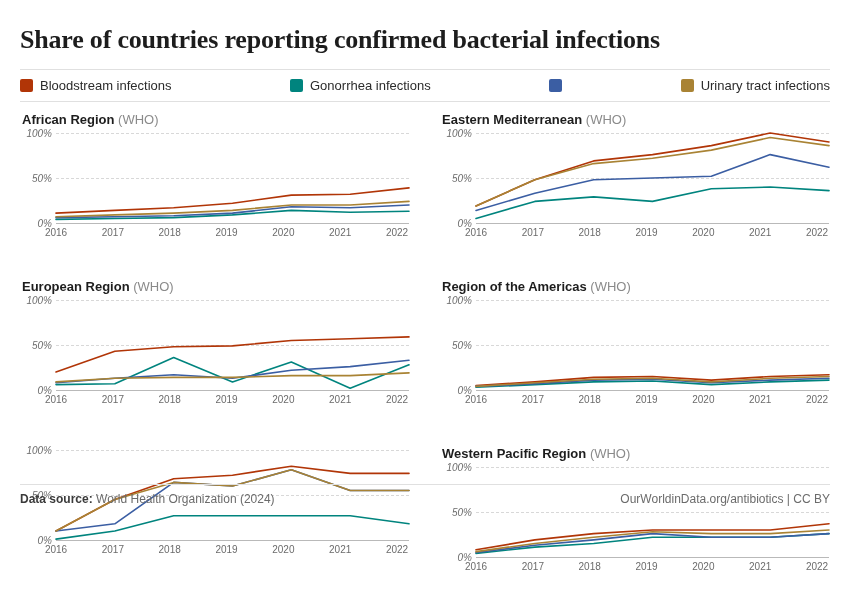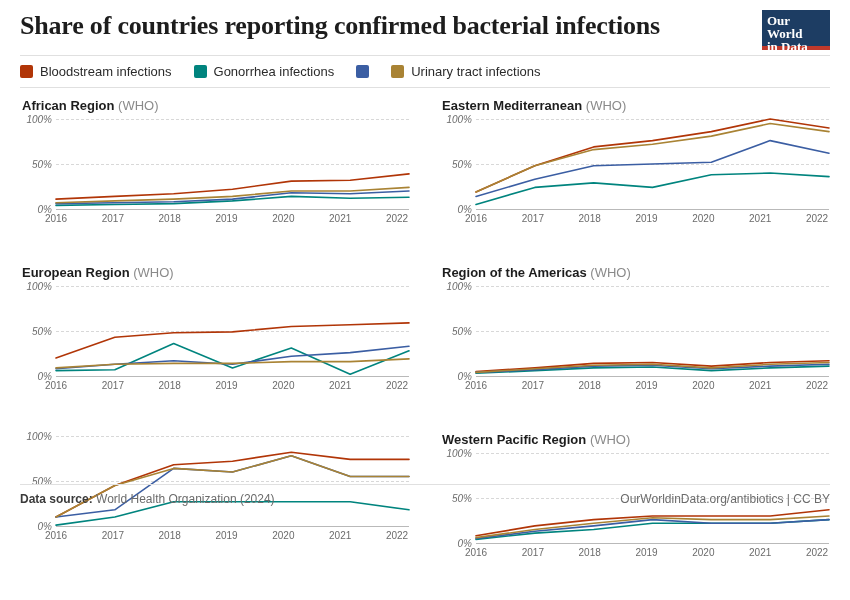--- a/index.html
+++ b/index.html
@@ -3,21 +3,21 @@
 <meta charset="utf-8">
 <style>
   html, body { margin:0; padding:0; }
   body {
     width: 850px; height: 600px;
     background: #ffffff;
     font-family: "Liberation Sans", sans-serif;
     color: #1d1d1d;
     overflow: hidden;
   }
-  .page { position: relative; width: 850px; height: 516px; box-sizing: border-box; padding: 12px 20px 0 20px; }
+  .page { position: relative; width: 850px; height: 516px; box-sizing: border-box; padding: 26px 20px 0 20px; }
 
   
   .header { position: relative; }
   .title {
     font-family: "Liberation Serif", serif;
     font-size: 26px; font-weight: 700; color: #1d1d1d;
     letter-spacing: -0.2px; margin: 0 0 6px 0; line-height: 1.1;
   }
   .subtitle {
     font-size: 13.5px; color: #5b5b5b; line-height: 1.35; max-width: 700px;
@@ -31,21 +31,21 @@
     padding: 4px 5px 0 5px; box-sizing: border-box;
     border-bottom: 4px solid #c0392b;
   }
   .owid-logo span { display:block; }
 
   
   .legend {
     display: flex; align-items: center; gap: 22px;
     margin-top: 14px; padding-bottom: 8px;
     border-bottom: 1px solid #e0e0e0;
-    border-top: 1px solid #e0e0e0; padding-top: 8px;
+    border-top: 1px solid #e0e0e0; padding-top: 8px; justify-content: space-between;
   }
   .legend-item { display: flex; align-items: center; gap: 7px; font-size: 13px; color: #2b2b2b; }
   .legend-swatch { width: 13px; height: 13px; border-radius: 2px; display:block; }
 
   
   .grid {
     margin-top: 10px;
     display: grid;
     grid-template-columns: 393px 393px;
     grid-template-rows: 140px 140px 140px;
@@ -82,24 +82,20 @@
   .footer .src-label { font-weight: 700; color: #3b3b3b; }
   .footer .right { color: #6b6b6b; }
 </style>
 </head>
 <body>
 
 <div class="page">
 
   <div class="header">
     <h1 class="title">Share of countries reporting confirmed bacterial infections</h1>
-    <div class="owid-logo">
-      <span>Our World</span>
-      <span>in Data</span>
-    </div>
   </div>
 
   <div class="legend" id="legend">
       <div class="legend-item">
         <span class="legend-swatch" style="background: rgb(177, 53, 7);"></span>
         <span>Bloodstream infections</span>
       </div>
       <div class="legend-item">
         <span class="legend-swatch" style="background: rgb(0, 132, 126);"></span>
         <span>Gonorrhea infections</span>

